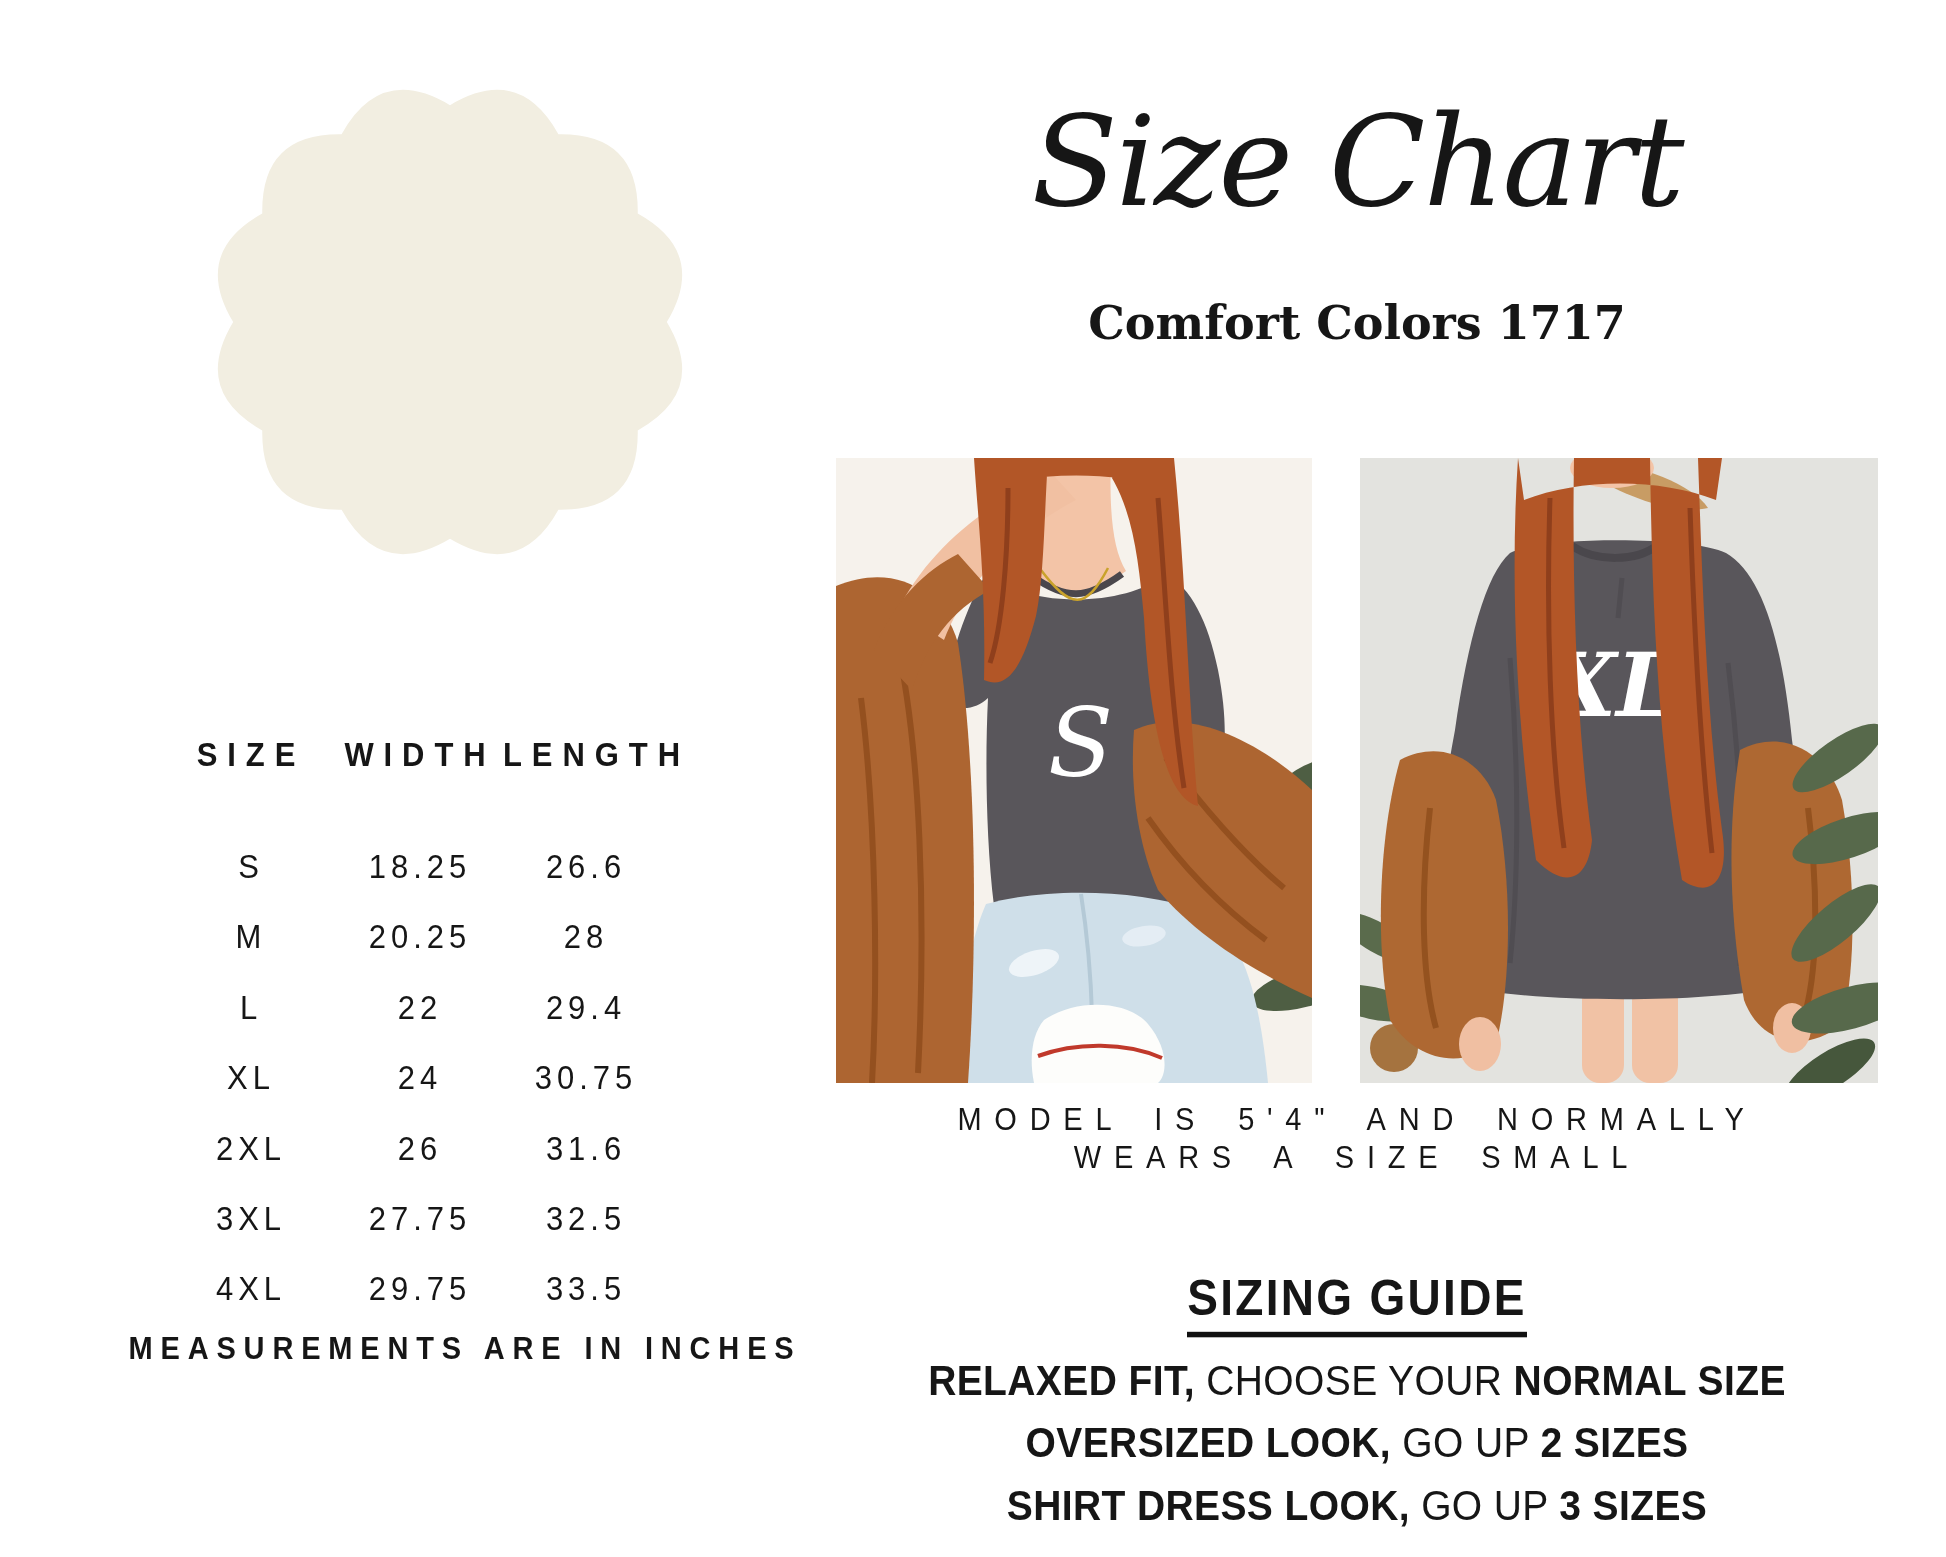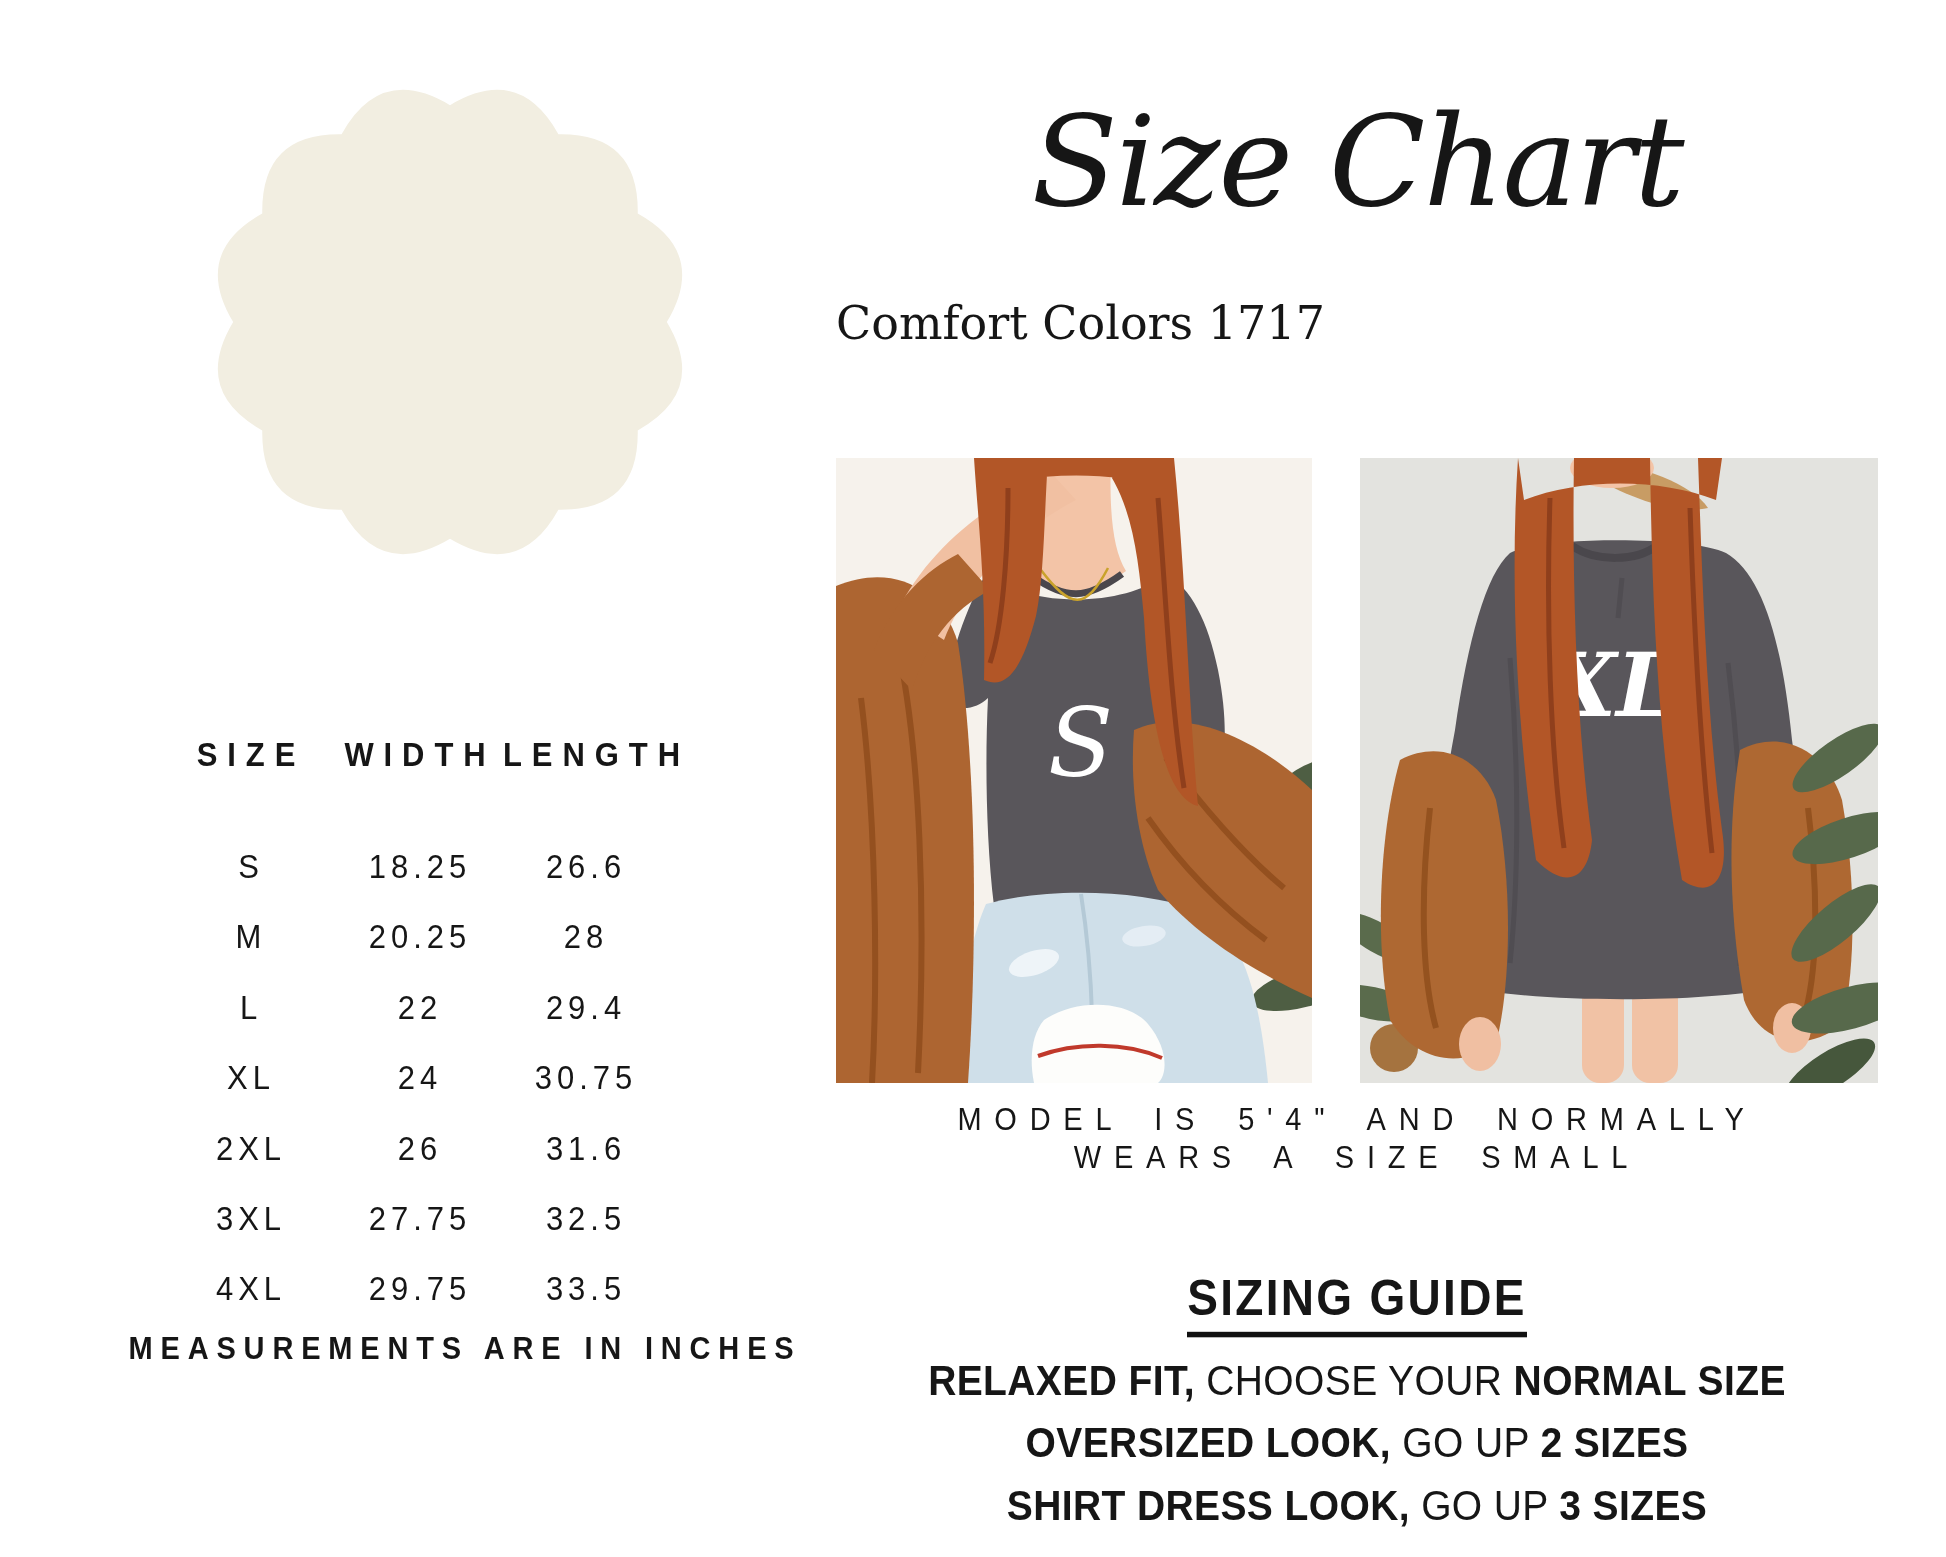--- a/index.html
+++ b/index.html
@@ -9,22 +9,22 @@
   }
   
   .badge{position:absolute;left:188px;top:60px;width:524px;height:524px;}
   
   .title{
     position:absolute;left:836px;top:64px;width:1042px;text-align:center;
     font-family:"DejaVu Serif",serif;font-style:italic;font-weight:400;
     font-size:126px;line-height:1.55;letter-spacing:-2px;
   }
   .subtitle{
-    position:absolute;left:836px;top:296px;width:1042px;text-align:left;
-    font-family:"DejaVu Serif",serif;font-size:46px;font-weight:400;letter-spacing:0px;
+    position:absolute;left:836px;top:296px;width:1042px;text-align:center;
+    font-family:"DejaVu Serif",serif;font-size:46px;font-weight:700;letter-spacing:0px;
   }
   
   .tall-l{transform:scaleY(1.1);transform-origin:top left;}
   .tall-c{transform:scaleY(1.1);transform-origin:top center;}
   .size-table{position:absolute;left:165px;top:735px;width:510px;}
   .t-head,.t-row{display:grid;grid-template-columns:172px 166px 166px;}
   .t-head{margin-bottom:66px;}
   .t-h{
     text-align:center;font-weight:700;font-size:31px;letter-spacing:0.32em;
   }

